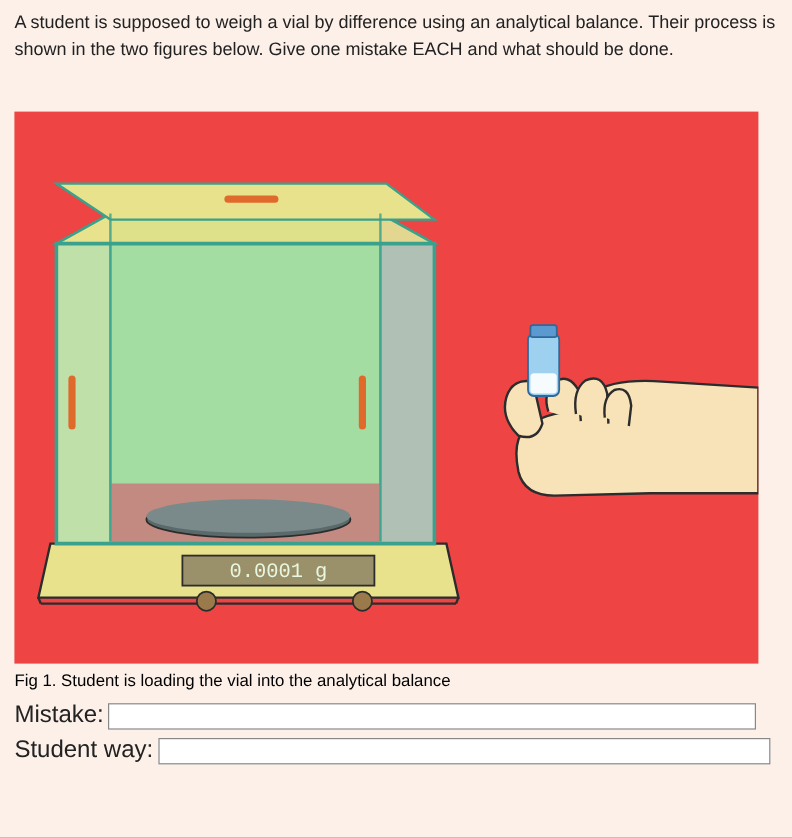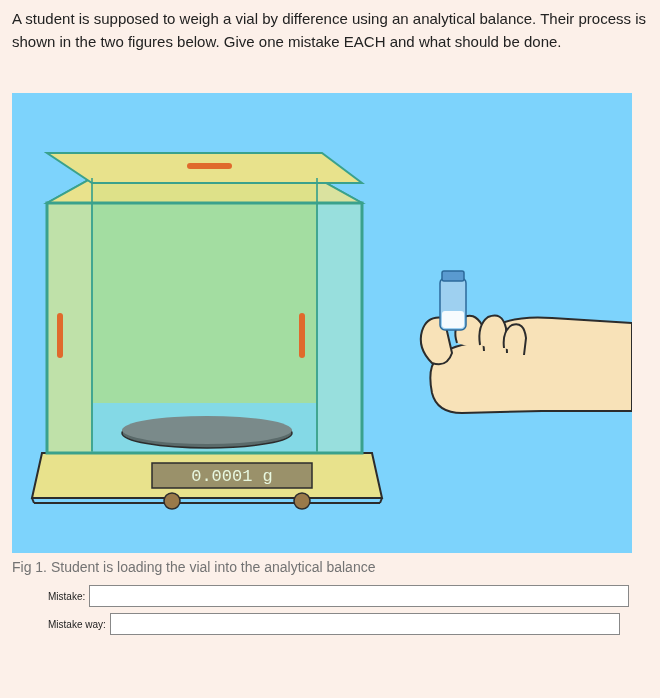--- a/index.html
+++ b/index.html
@@ -11,42 +11,41 @@
     width: 660px;
     height: 698px;
     padding: 8px 12px;
     overflow: hidden;
   }
   .prompt-text {
     line-height: 1.5;
     margin-bottom: 40px;
   }
   .figure-wrap {
-    background: #7dd3fc;
+    background: #ef4444;
     width: 620px;
     height: 460px;
     position: relative;
     margin-bottom: 4px;
   }
   .figure-wrap svg { display: block; }
   .caption {
-    color: #737373;
+    color: #000000;
     font-size: 14px;
     margin: 6px 0 10px;
   }
   .field-row {
     display: flex;
     align-items: center;
     margin: 6px 0;
     gap: 4px;
   }
   .field-row label {
     white-space: nowrap;
-    font-size: 10px;
-    margin-left: 36px;
+    font-size: 20px;
   }
   .field-row input {
     border: 1px solid #888;
     height: 22px;
     padding: 2px 4px;
     font-size: 14px;
   }
 </style>
 </head>
 <body>
@@ -106,15 +105,15 @@
 </div>
 
 <p class="caption">Fig 1. Student is loading the vial into the analytical balance</p>
 
 <div class="field-row">
   <label>Mistake:</label>
   <input type="text" style="width: 540px;" value="">
 </div>
 
 <div class="field-row">
-  <label>Mistake way:</label>
+  <label>Student way:</label>
   <input type="text" style="width: 510px;" value="">
 </div>
 
 </body></html>

